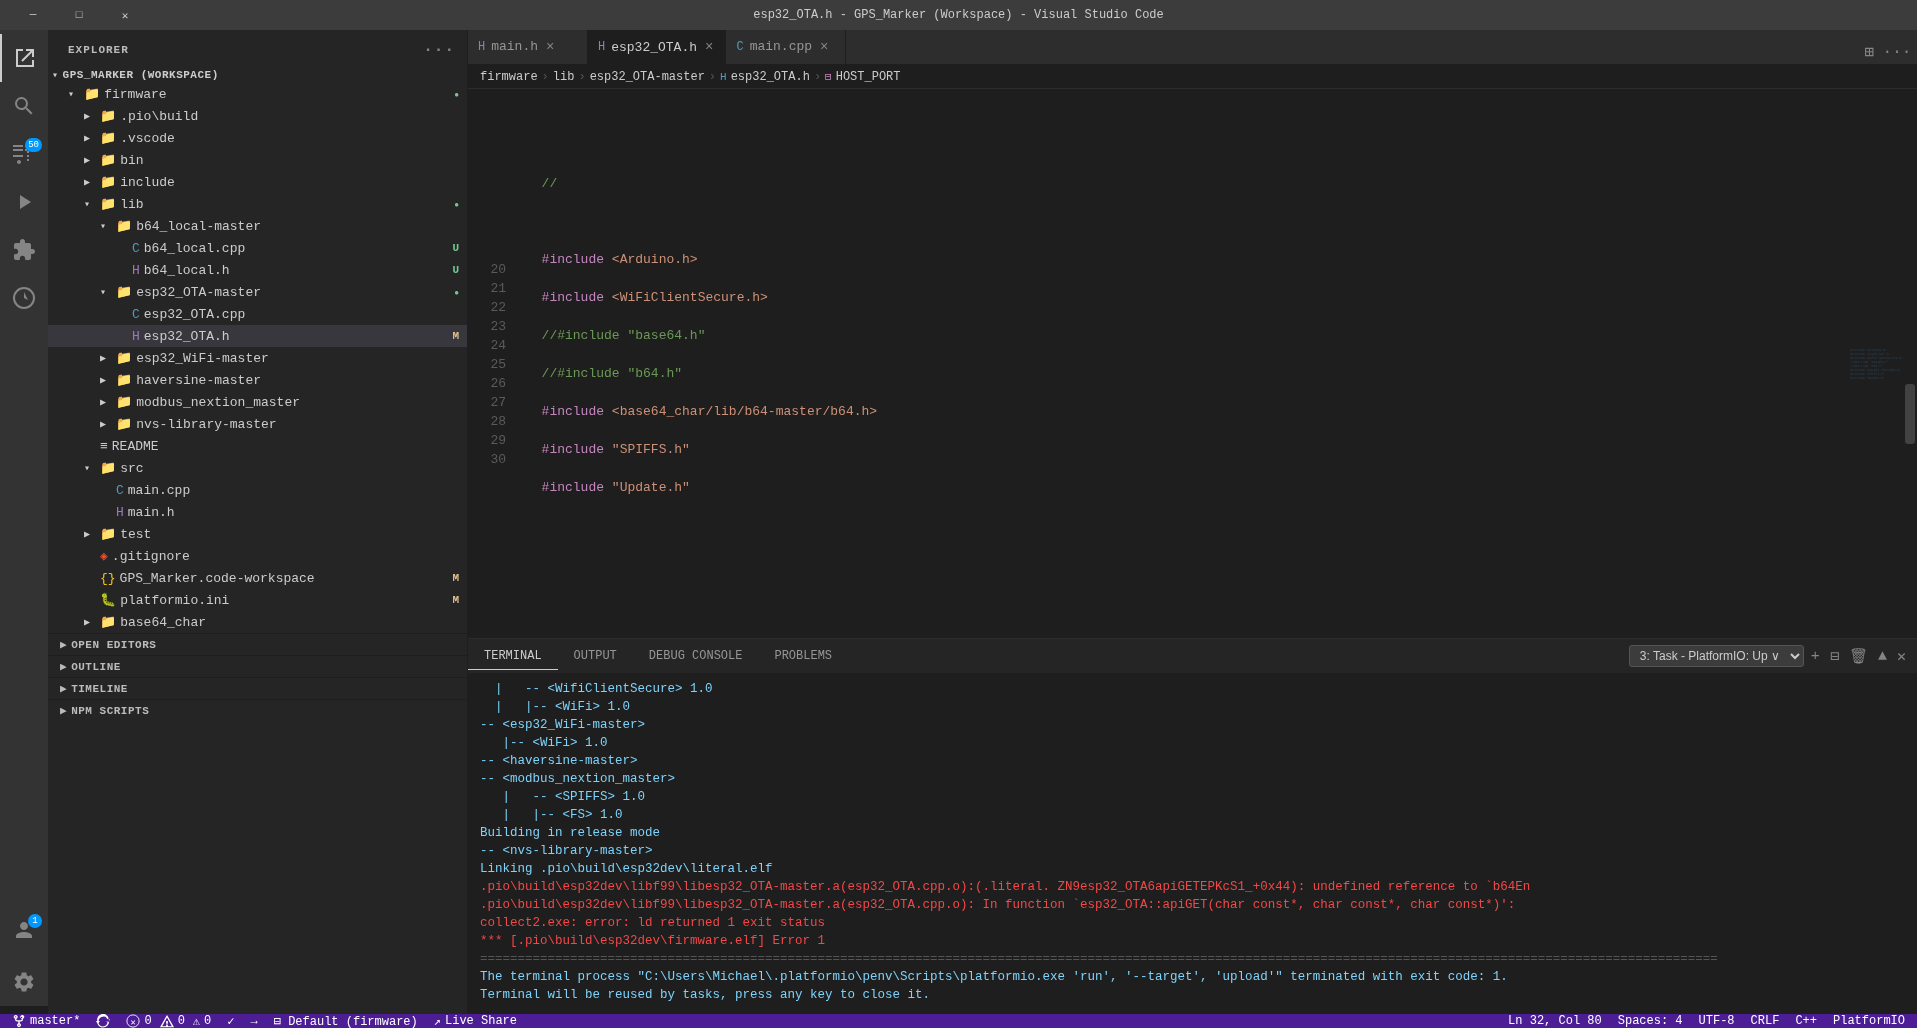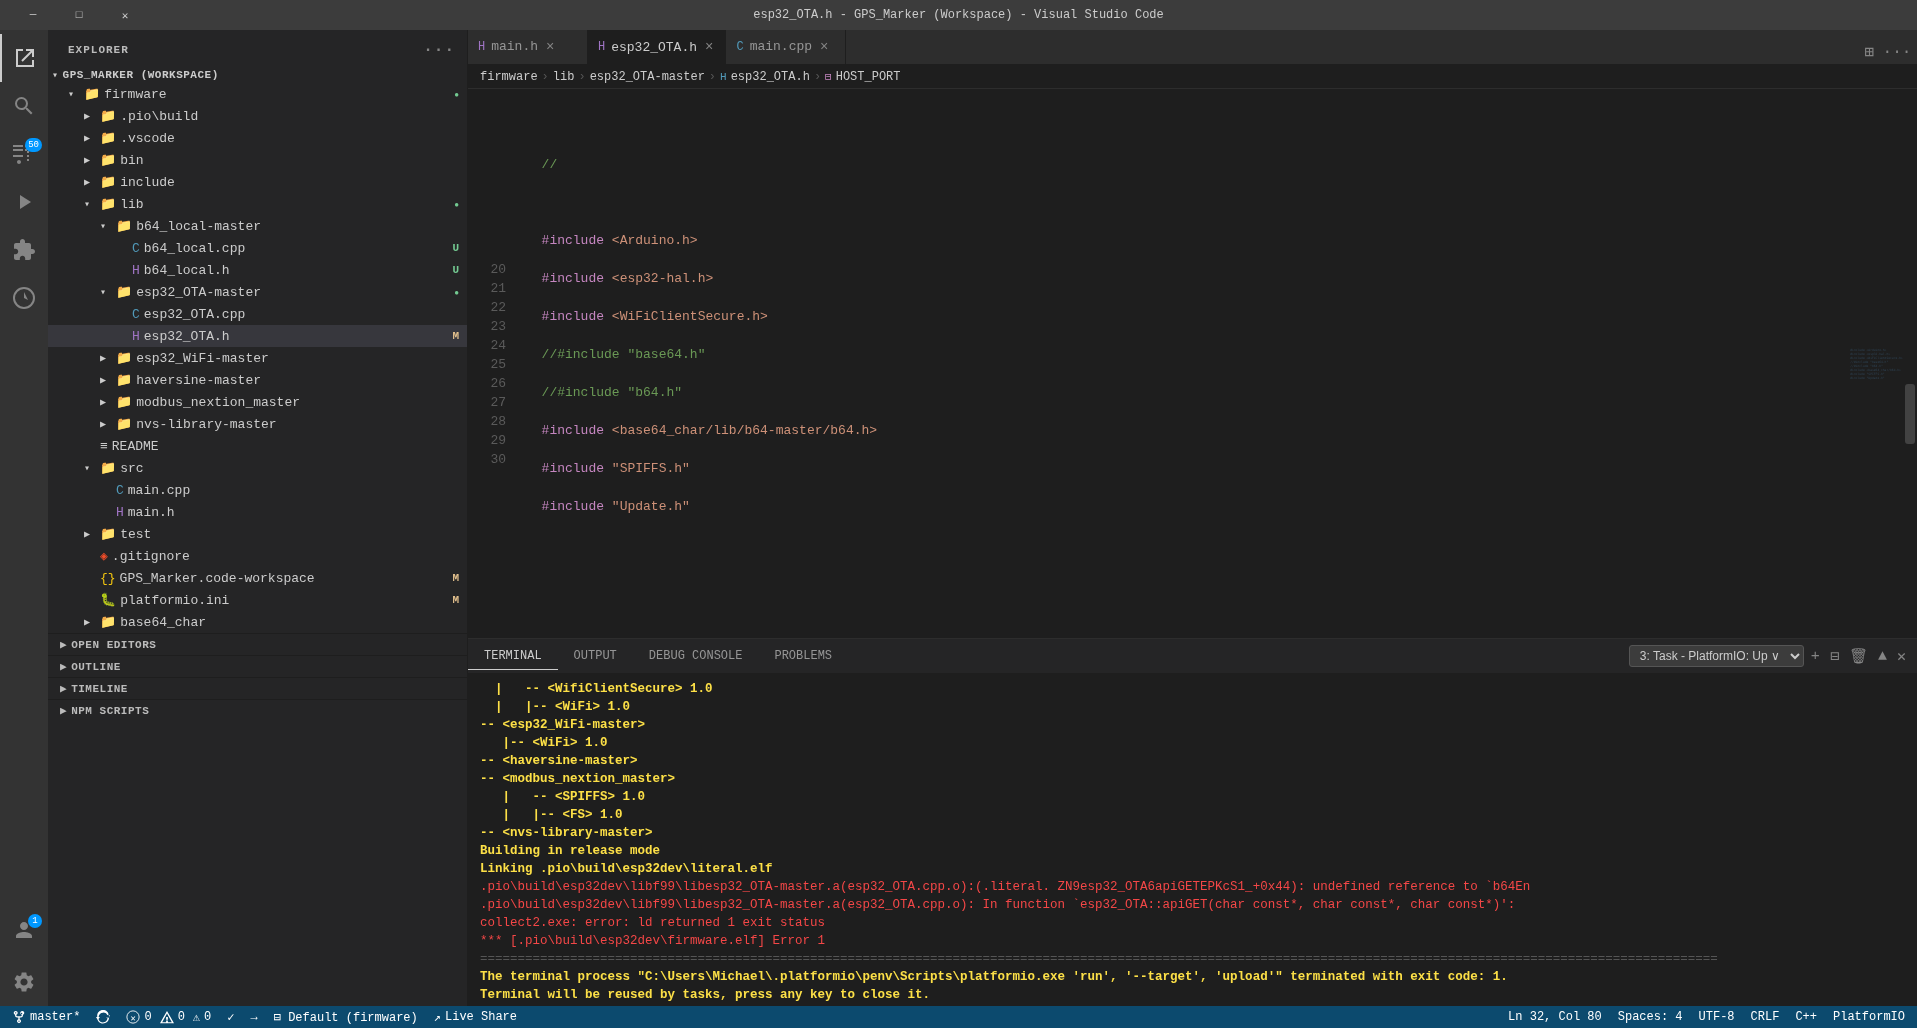--- a/index.html
+++ b/index.html
@@ -401,27 +401,27 @@
       font-size: 12.5px;
       line-height: 18px;
       color: #cccccc;
       background: #1e1e1e;
     }
     #terminal-body::-webkit-scrollbar { width: 8px; }
     #terminal-body::-webkit-scrollbar-track { background: transparent; }
     #terminal-body::-webkit-scrollbar-thumb { background: #424242; }
     .term-line { display: block; white-space: pre-wrap; word-break: break-all; }
     .term-error { color: #f44747; }
-    .term-normal { color: #fde047; font-weight: bold; }
+    .term-normal { color: #7dd3fc; }
     .term-separator { color: #555555; }
 
     
     #statusbar {
-      height: 22px;
-      background: #0c4a6e;
+      height: 14px;
+      background: #4c1d95;
       display: flex;
       align-items: center;
       font-size: 12px;
       color: white;
       padding: 0 4px;
       position: absolute;
       bottom: 0;
       left: 0;
       right: 0;
     }
@@ -785,21 +785,20 @@
             <div>26</div>
             <div>27</div>
             <div>28</div>
             <div>29</div>
             <div>30</div>
           </div>
           <div id="code-area">
 <span class="code-line"><span class="comment">  //</span></span>
 <span class="code-line"></span>
 <span class="code-line">  <span class="inc">#include</span> <span class="str">&lt;Arduino.h&gt;</span></span>
-<span class="code-line">  <span class="inc">#include</span> <span class="str">&lt;esp32-hal.h&gt;</span></span>
 <span class="code-line">  <span class="inc">#include</span> <span class="str">&lt;WiFiClientSecure.h&gt;</span></span>
 <span class="code-line">  <span class="comment">//#include "base64.h"</span></span>
 <span class="code-line">  <span class="comment">//#include "b64.h"</span></span>
 <span class="code-line">  <span class="inc">#include</span> <span class="str">&lt;base64_char/lib/b64-master/b64.h&gt;</span></span>
 <span class="code-line">  <span class="inc">#include</span> <span class="str">"SPIFFS.h"</span></span>
 <span class="code-line">  <span class="inc">#include</span> <span class="str">"Update.h"</span></span>
 <span class="code-line"></span>
           </div>
 
           <div id="minimap" style="background:#1e1e1e; width:80px; overflow:hidden; position:relative;">
@@ -840,22 +839,22 @@
           </div>
           <div id="terminal-body">
             <span class="term-line term-normal">  |   -- &lt;WifiClientSecure&gt; 1.0</span>
             <span class="term-line term-normal">  |   |-- &lt;WiFi&gt; 1.0</span>
             <span class="term-line term-normal">-- &lt;esp32_WiFi-master&gt;</span>
             <span class="term-line term-normal">   |-- &lt;WiFi&gt; 1.0</span>
             <span class="term-line term-normal">-- &lt;haversine-master&gt;</span>
             <span class="term-line term-normal">-- &lt;modbus_nextion_master&gt;</span>
             <span class="term-line term-normal">   |   -- &lt;SPIFFS&gt; 1.0</span>
             <span class="term-line term-normal">   |   |-- &lt;FS&gt; 1.0</span>
+            <span class="term-line term-normal">Building in release mode</span>
             <span class="term-line term-normal">-- &lt;nvs-library-master&gt;</span>
-            <span class="term-line term-normal">Building in release mode</span>
             <span class="term-line term-normal">Linking .pio\build\esp32dev\literal.elf</span>
             <span class="term-line term-error">.pio\build\esp32dev\libf99\libesp32_OTA-master.a(esp32_OTA.cpp.o):(.literal. ZN9esp32_OTA6apiGETEPKcS1_+0x44): undefined reference to `b64En</span>
             <span class="term-line term-error">.pio\build\esp32dev\libf99\libesp32_OTA-master.a(esp32_OTA.cpp.o): In function `esp32_OTA::apiGET(char const*, char const*, char const*)':</span>
             <span class="term-line term-error">collect2.exe: error: ld returned 1 exit status</span>
             <span class="term-line term-error">*** [.pio\build\esp32dev\firmware.elf] Error 1</span>
             <span class="term-line term-separator">=====================================================================================================================================================================</span>
             <span class="term-line term-normal"></span>
             <span class="term-line term-normal">The terminal process "C:\Users\Michael\.platformio\penv\Scripts\platformio.exe 'run', '--target', 'upload'" terminated with exit code: 1.</span>
             <span class="term-line term-normal"></span>
             <span class="term-line term-normal">Terminal will be reused by tasks, press any key to close it.</span>

